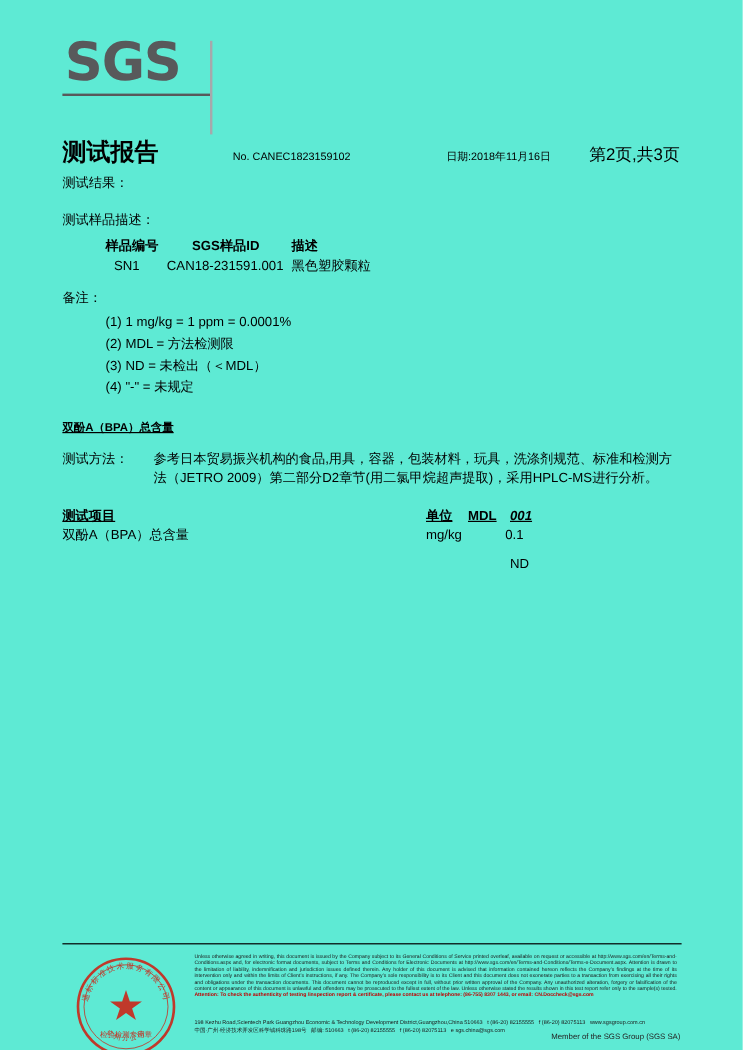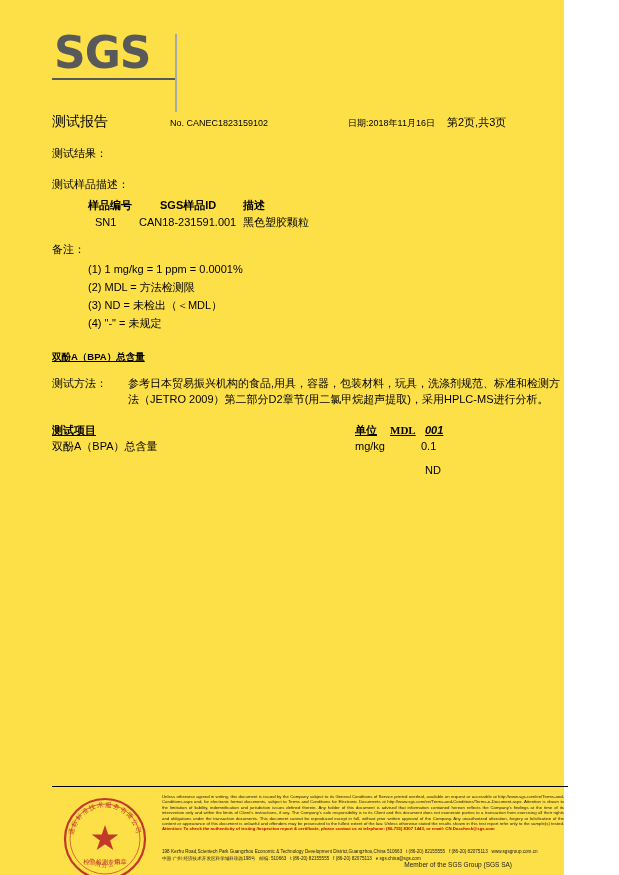--- a/index.html
+++ b/index.html
@@ -11,23 +11,23 @@
     width: 619px;
     height: 875px;
     font-family: "Liberation Sans", sans-serif;
     color: #000;
     position: relative;
     overflow: hidden;
   }
   .page {
     position: absolute;
     left: 0; top: 0;
-    width: 564px;
+    width: 619px;
     height: 875px;
-    background: #fde047;
+    background: #5eead4;
   }
 
   
   .logo-block {
     position: absolute;
     left: 52px;
     top: 30px;
     width: 135px;
   }
   .logo-text {
@@ -57,38 +57,38 @@
   
   .title-row {
     position: absolute;
     left: 52px;
     top: 113px;
     width: 516px;
     display: flex;
     align-items: baseline;
   }
   .doc-title {
-    font-size: 14px;
-    font-weight: normal;
+    font-size: 20px;
+    font-weight: bold;
     color: #000;
     white-space: nowrap;
   }
   .title-no {
     font-size: 9px;
     margin-left: 62px;
     white-space: nowrap;
   }
   .title-date {
     font-size: 9px;
     margin-left: 80px;
     white-space: nowrap;
   }
   .title-page {
-    font-size: 11px;
-    margin-left: 12px;
+    font-size: 14px;
+    margin-left: 32px;
     white-space: nowrap;
   }
 
   
   .line {
     position: absolute;
     font-size: 11px;
     line-height: 13px;
     white-space: nowrap;
   }
@@ -122,21 +122,21 @@
   }
 
   .method-label { left: 52px; top: 377px; }
   .method-1 { left: 128px; top: 377px; }
   .method-2 { left: 128px; top: 393px; }
 
   
   .an-hdr { top: 424px; font-weight: bold; }
   .an-hdr-test { left: 52px; text-decoration: underline; }
   .an-hdr-unit { left: 355px; text-decoration: underline; }
-  .an-hdr-mdl { left: 390px; text-decoration: underline; font-family: Liberation Serif, serif; }
+  .an-hdr-mdl { left: 390px; text-decoration: underline; }
   .an-hdr-001 { left: 425px; text-decoration: underline; font-style: italic; }
 
   .an-row { top: 440px; }
   .an-row-test { left: 52px; }
   .an-row-unit { left: 355px; }
   .an-row-mdl { left: 394px; margin-left: 27px; }
   .an-row-res { left: 425px; margin-top: 24px; }
 
   
   .footer {

